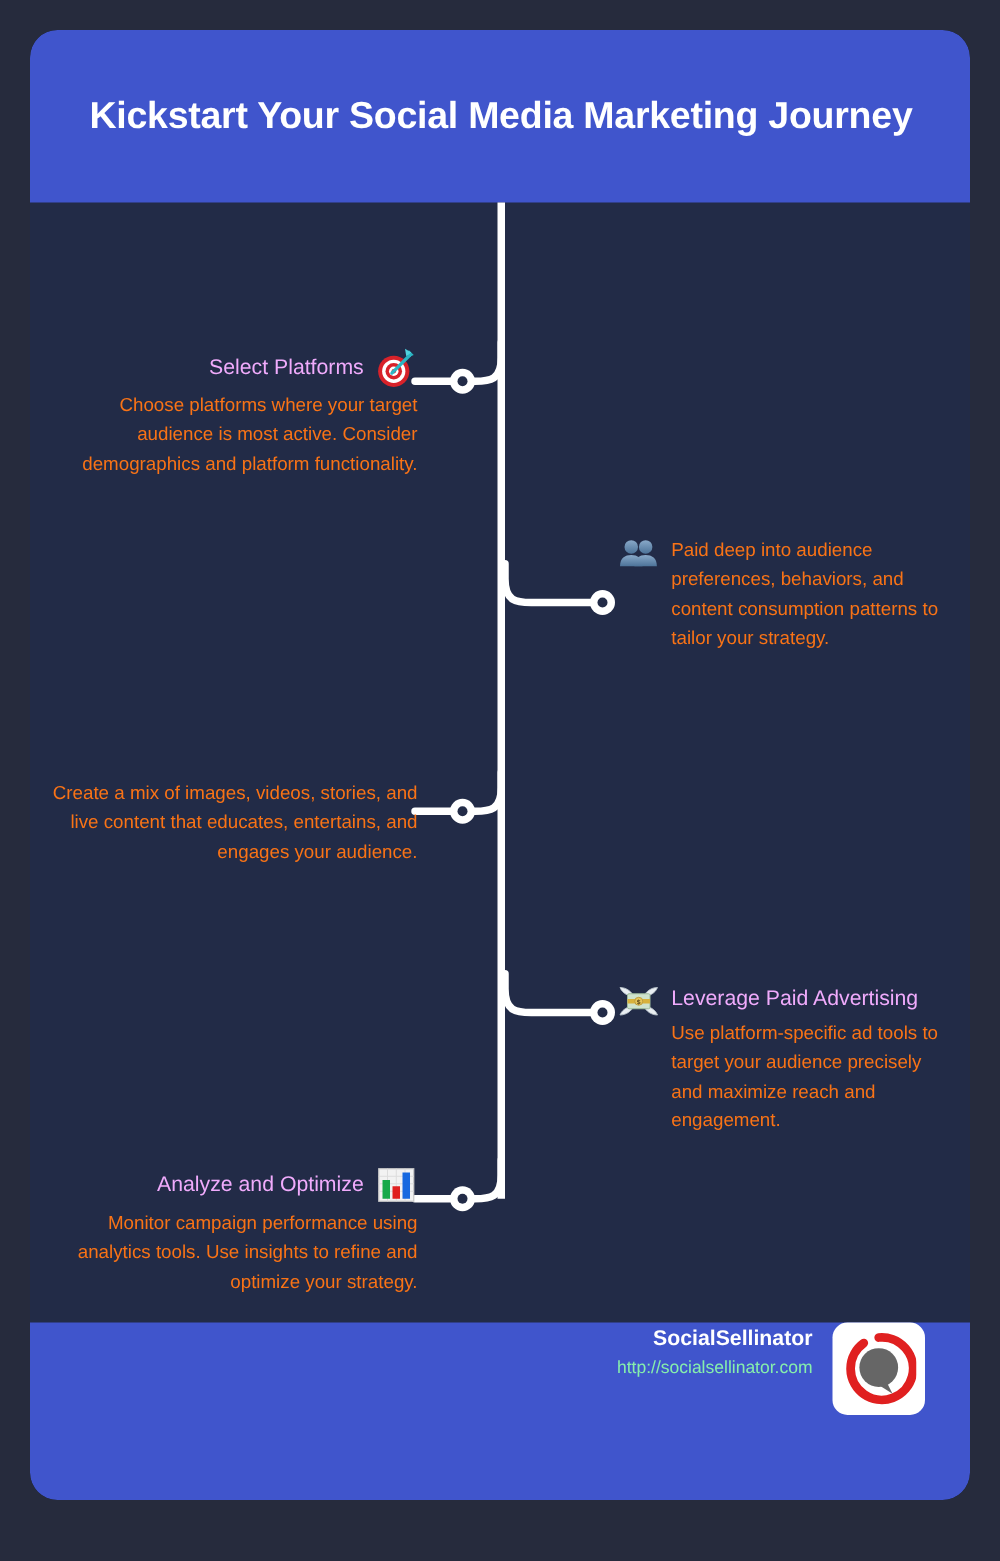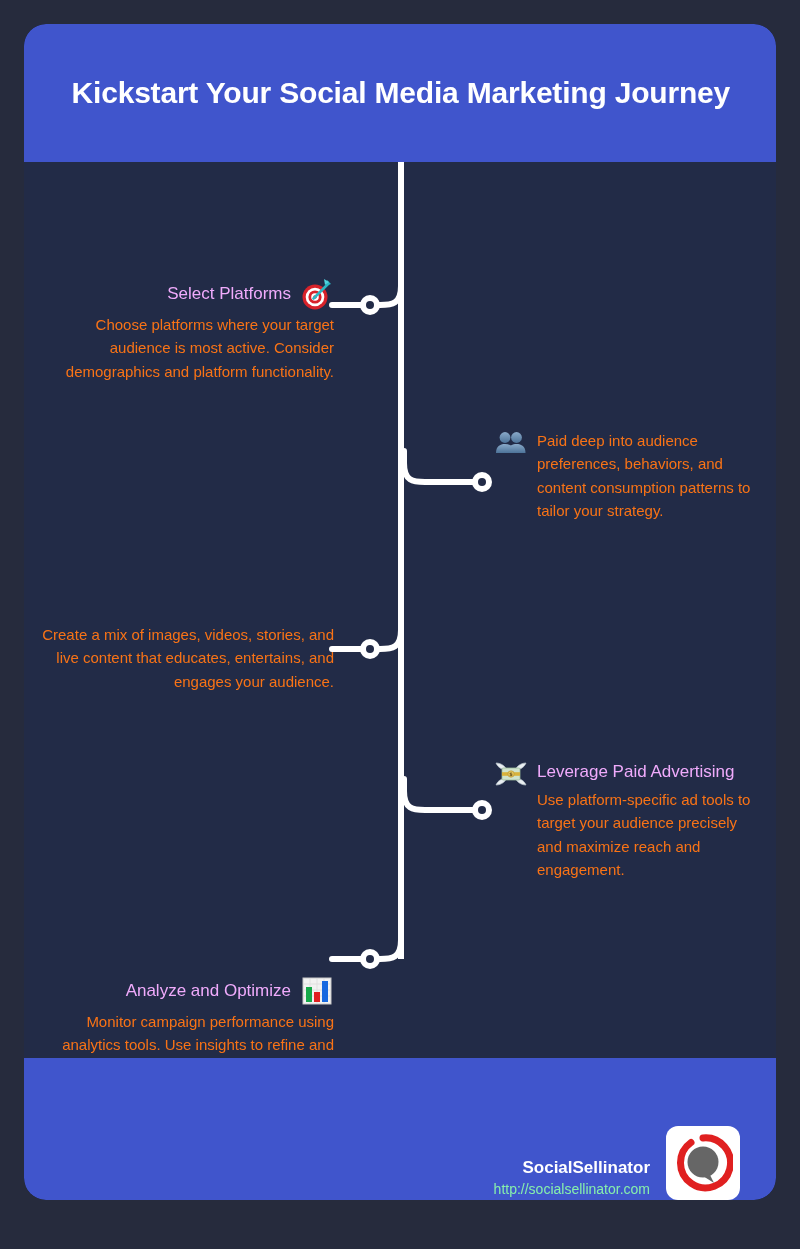--- a/index.html
+++ b/index.html
@@ -88,21 +88,21 @@
   
   .step-right .rowflex { display:flex; align-items:flex-start; gap:9px; }
   .step-right .textcol { width:232px; }
   .step-right .step-title { line-height:1.71; }
 
   .footer {
     position:absolute; left:0; top:1034px;
     width:752px; height:142px;
     background:#4055cc;
     border-radius:0 0 22px 22px;
-    display:flex; align-items:flex-end; justify-content:flex-end;
+    display:flex; align-items:flex-start; justify-content:flex-end;
     padding-right:36px; gap:16px;
   }
   .brand { text-align:right; }
   .brand-name {
     color:#ffffff; font-size:17px; font-weight:bold; line-height:1.5;
   }
   .brand-url {
     color:#86efac; font-size:14px; line-height:1.4;
   }
   .logo {
@@ -198,42 +198,42 @@
         <div class="textcol">
           <div class="step-desc">Paid deep into audience preferences, behaviors, and content consumption patterns to tailor your strategy.</div>
         </div>
       </div>
     </div>
 
     <div class="step step-left" style="left:10px; top:459px; width:300px;">
       <div class="step-desc">Create a mix of images, videos, stories, and live content that educates, entertains, and engages your audience.</div>
     </div>
 
-    <div class="step step-right" style="left:470px; top:595px; width:272px;">
+    <div class="step step-right" style="left:470px; top:622px; width:272px;">
       <div class="rowflex">
         <div class="step-icon">
           <svg viewBox="0 0 34 34" width="34" height="34">
             <path d="M2 6 C7 6 11 9 13 13 C9 13 4 11 2 6 Z" fill="#e9eef2" stroke="#b9c4cc" stroke-width="0.7"></path>
             <path d="M32 6 C27 6 23 9 21 13 C25 13 30 11 32 6 Z" fill="#e9eef2" stroke="#b9c4cc" stroke-width="0.7"></path>
             <path d="M2 28 C7 28 11 25 13 21 C9 21 4 23 2 28 Z" fill="#e9eef2" stroke="#b9c4cc" stroke-width="0.7"></path>
             <path d="M32 28 C27 28 23 25 21 21 C25 21 30 23 32 28 Z" fill="#e9eef2" stroke="#b9c4cc" stroke-width="0.7"></path>
             <rect x="8" y="11" width="18" height="12" rx="1.2" fill="#cfe3cd" stroke="#9bb89a" stroke-width="0.8"></rect>
             <rect x="8" y="15.2" width="18" height="3.6" fill="#d8b23c"></rect>
             <circle cx="17" cy="17" r="3.2" fill="#e7c75a" stroke="#b8973a" stroke-width="0.7"></circle>
             <text x="17" y="19.4" font-size="5" text-anchor="middle" fill="#6b5520" font-family="DejaVu Sans, sans-serif" font-weight="bold">$</text>
           </svg>
         </div>
         <div class="textcol">
           <div class="step-title">Leverage Paid Advertising</div>
           <div class="step-desc">Use platform-specific ad tools to target your audience precisely and maximize reach and engagement.</div>
         </div>
       </div>
     </div>
 
-    <div class="step step-left" style="left:10px; top:812px; width:300px;">
+    <div class="step step-left" style="left:10px; top:769px; width:300px;">
       <div class="step-head">
         <div class="step-title">Analyze and Optimize</div>
         <div class="step-icon">
           <svg viewBox="0 0 34 34" width="34" height="34">
             <rect x="3" y="4" width="28" height="26" fill="#f2f2f2" stroke="#c8c8c8" stroke-width="1"></rect>
             <g stroke="#dcdcdc" stroke-width="0.8">
               <line x1="3" y1="10" x2="31" y2="10"></line>
               <line x1="3" y1="16" x2="31" y2="16"></line>
               <line x1="3" y1="22" x2="31" y2="22"></line>
               <line x1="10" y1="4" x2="10" y2="30"></line>

